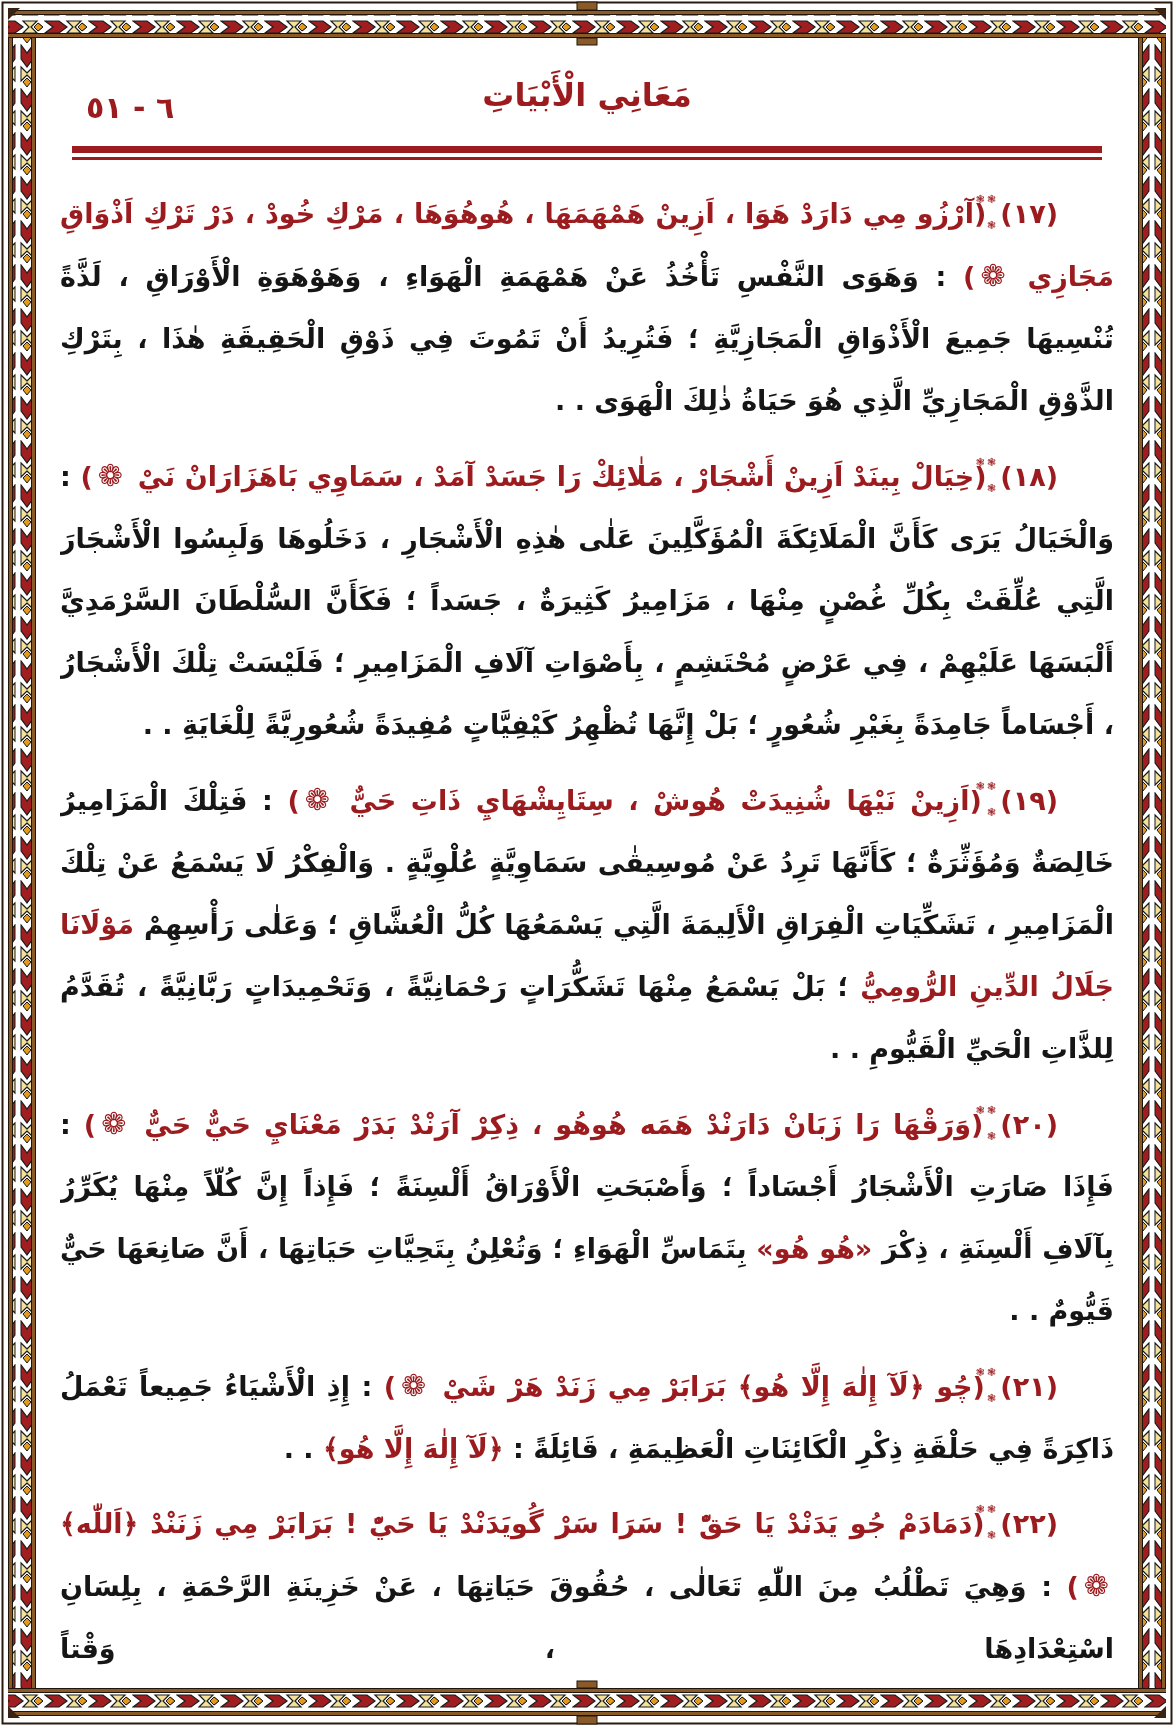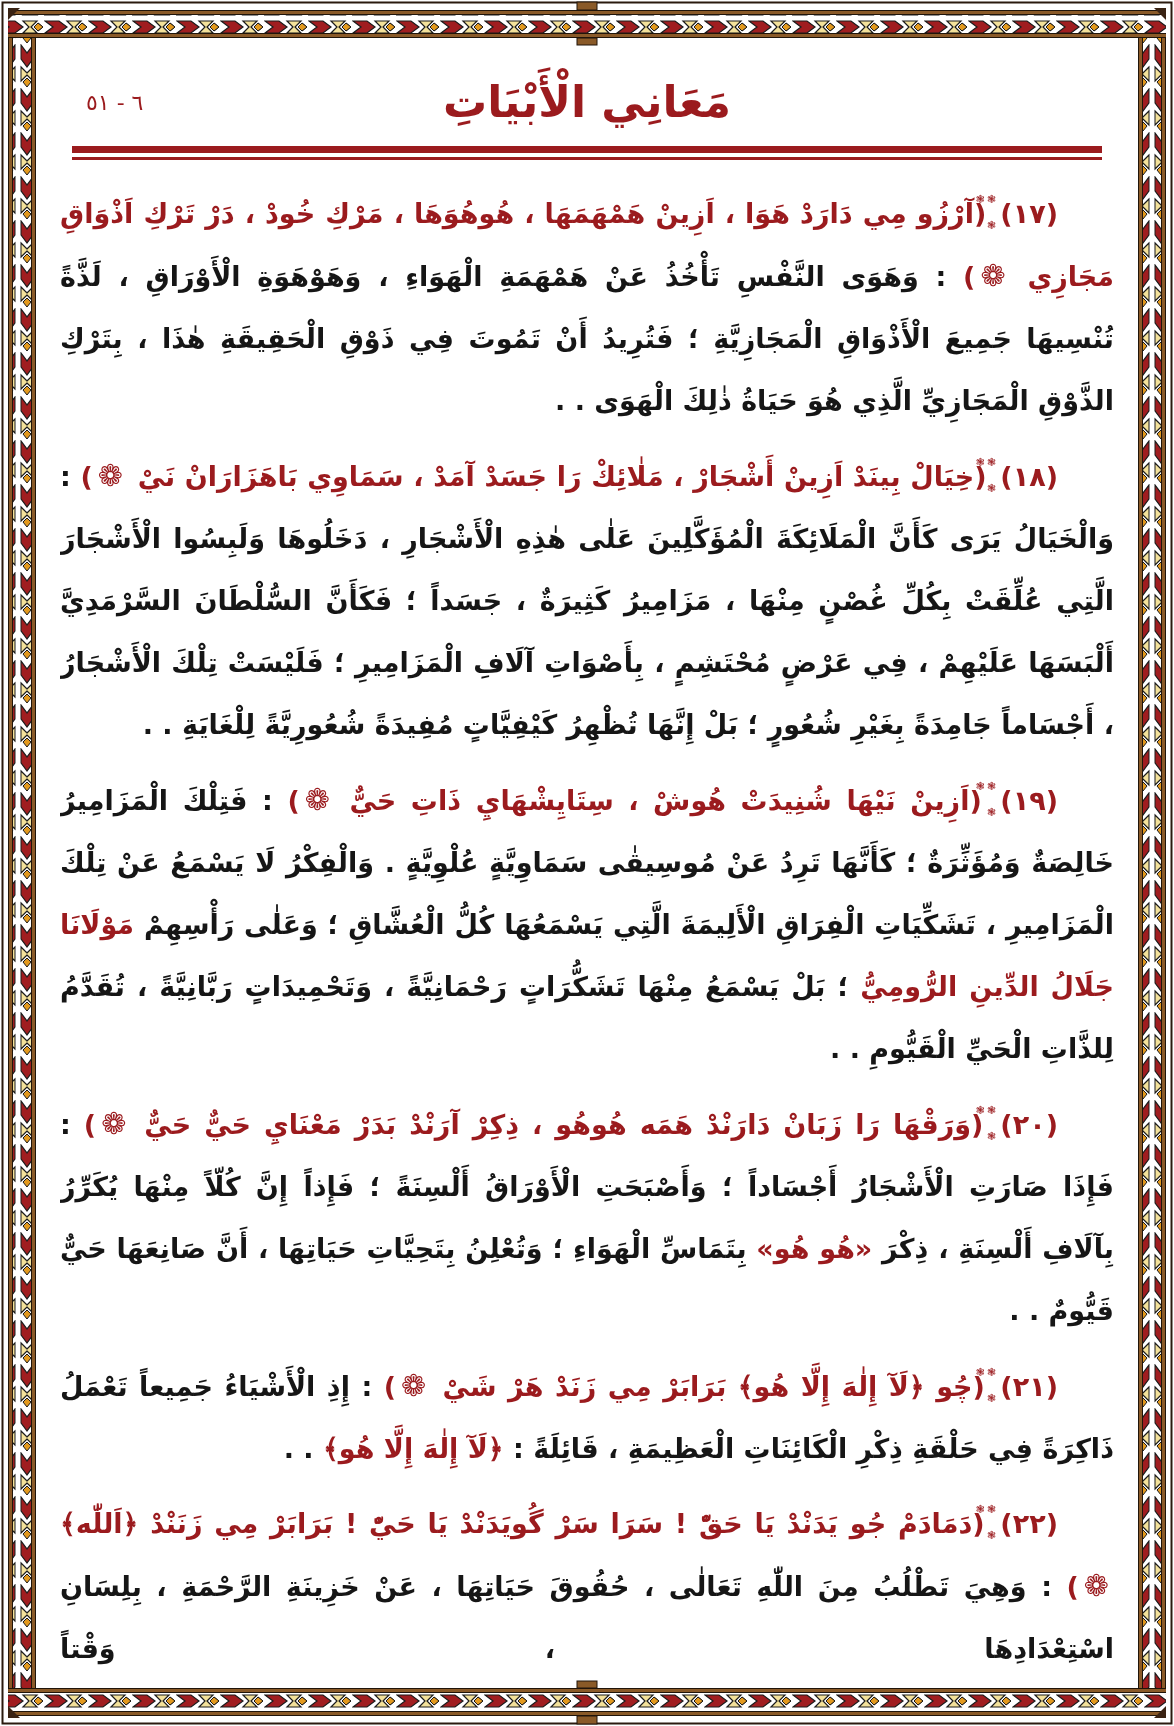--- a/index.html
+++ b/index.html
@@ -11,26 +11,26 @@
   .page{position:absolute;inset:0;}
   
   .frame-svg{position:absolute;inset:0;pointer-events:none;}
   
   .content{
     position:absolute;top:58px;bottom:44px;left:58px;right:58px;
     direction:rtl;
   }
   .pagenum{
     position:absolute;left:28px;top:32px;
-    color:var(--accent,#9b1b1e);font-size:22px;font-weight:400;
+    color:var(--accent,#9b1b1e);font-size:30px;font-weight:700;
     direction:rtl;letter-spacing:1px;
   }
   .title{
     position:absolute;left:0;right:0;top:18px;text-align:center;
-    color:var(--accent,#9b1b1e);font-size:44px;font-weight:700;
+    color:var(--accent,#9b1b1e);font-size:32px;font-weight:700;
   }
   .rule{position:absolute;left:14px;right:14px;top:88px;}
   .rule .thick{height:7px;background:var(--accent,#9b1b1e);}
   .rule .gap{height:4px;background:transparent;}
   .rule .thin{height:3px;background:var(--accent,#9b1b1e);}
   .body{
     position:absolute;left:2px;right:2px;top:112px;bottom:0;
     font-size:27px;line-height:62px;font-weight:700;
     text-align:justify;color:var(--ink,#161616);
     overflow:hidden;

